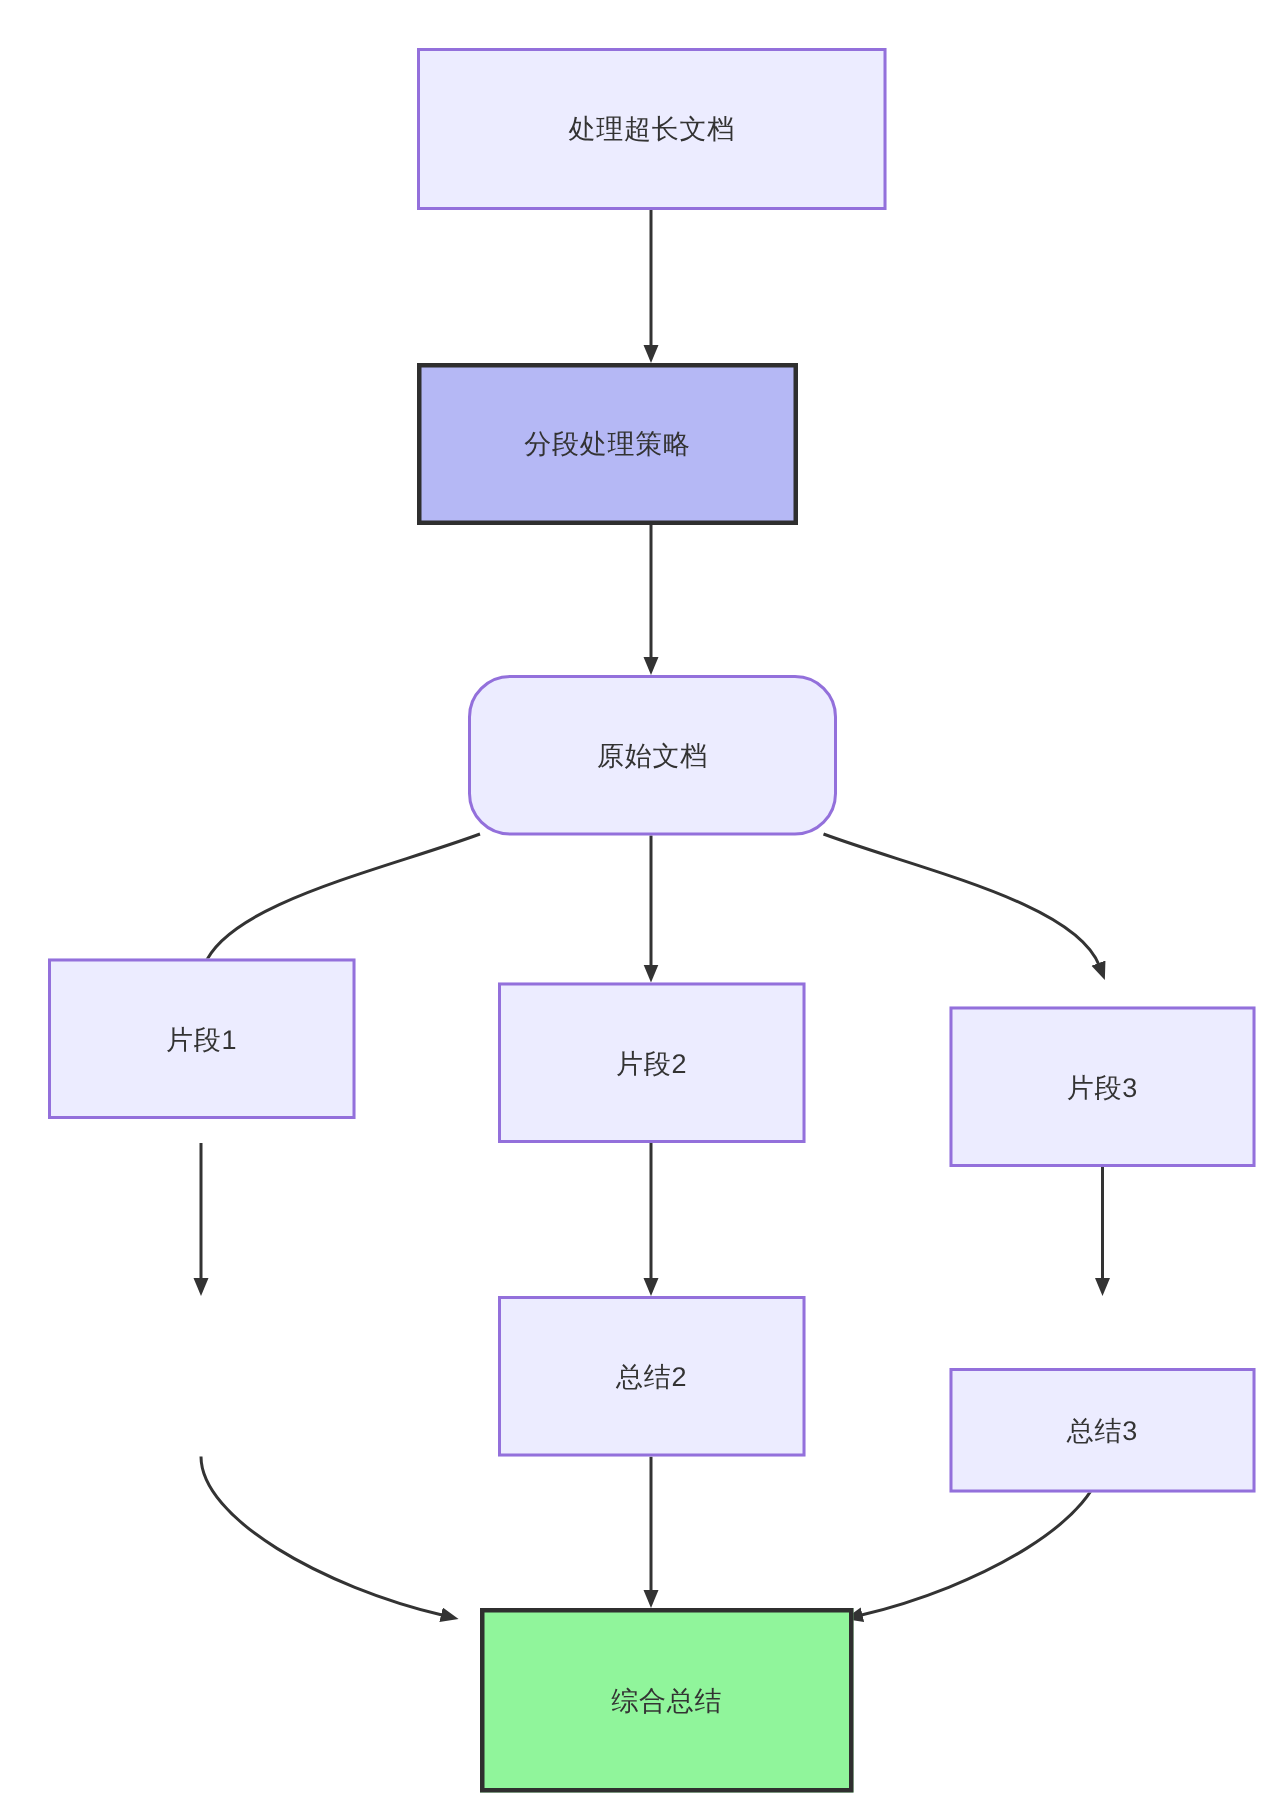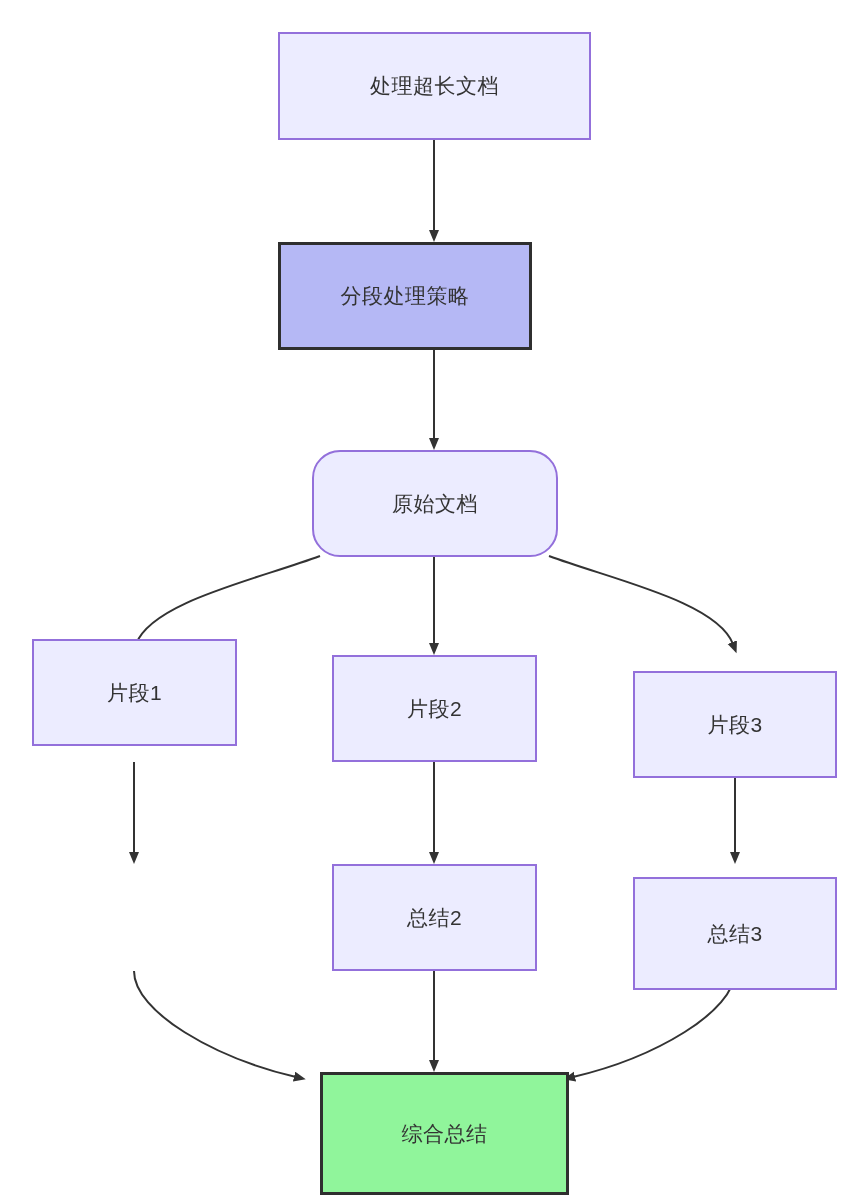--- a/index.html
+++ b/index.html
@@ -35,21 +35,21 @@
   }
   .arrowhead { fill: var(--edge); stroke: none; }
   .node {
     position: absolute;
     display: flex;
     align-items: center;
     justify-content: center;
     background: var(--node-fill);
     border: 2px solid var(--node-border);
     color: var(--text);
-    font-size: 21px;
+    font-size: 18px;
     letter-spacing: 0.5px;
     text-align: left;
   }
   .node.highlight {
     background: var(--highlight-fill);
     border: 3.5px solid var(--highlight-border);
   }
   .node.success {
     background: var(--success-fill);
     border: 3.5px solid var(--success-border);
@@ -101,21 +101,21 @@
 
   <div class="node default" style="left:633px; top:655px; width:204px; height:107px;margin-top:16px;">
     <span>片段3</span>
   </div>
 
 
   <div class="node default" style="left:332px; top:864px; width:205px; height:107px;">
     <span>总结2</span>
   </div>
 
-  <div class="node default" style="left:633px; top:877px; width:204px; height:113px;">
+  <div class="node default" style="left:633px; top:912px; width:204px; height:83px;">
     <span>总结3</span>
   </div>
 
   <div class="node success" style="left:309px; top:1072px; width:249px; height:123px;margin-left:11px;">
     <span>综合总结</span>
   </div>
 
 </div>
 
 </body></html>

